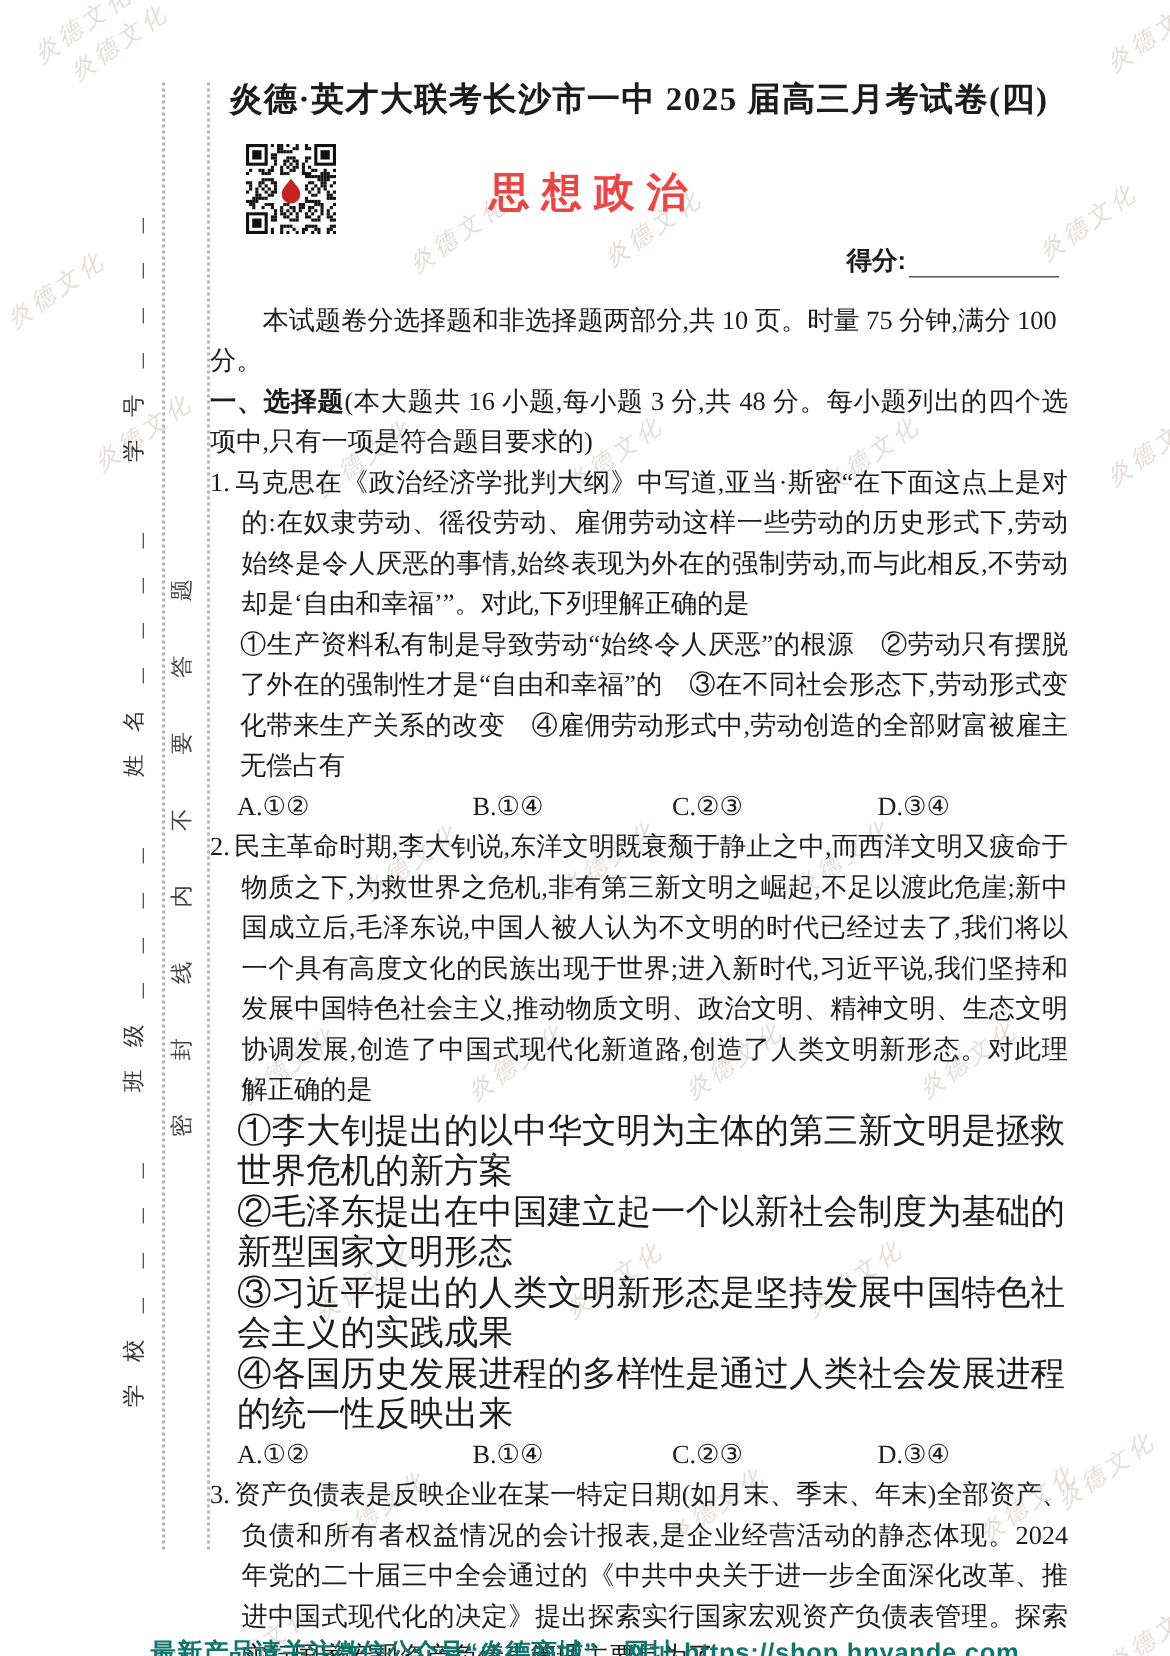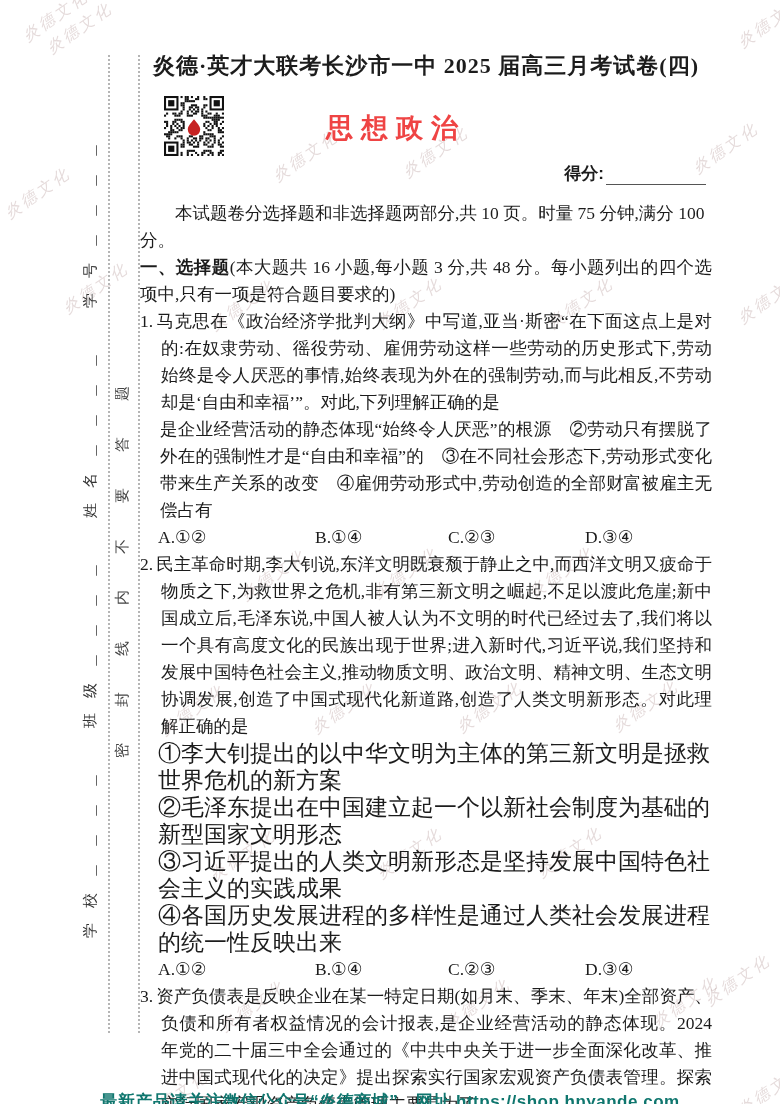--- a/index.html
+++ b/index.html
@@ -387,21 +387,21 @@
       <span>得分:</span><span class="score-line"></span>
     </div>
   </div>
 
   <p class="intro">本试题卷分选择题和非选择题两部分,共 10 页。时量 75 分钟,满分 100 分。</p>
 
 
   <p class="block instr"><span class="bold">一、选择题</span><span>(本大题共 16 小题,每小题 3 分,共 48 分。每小题列出的四个选项中,只有一项是符合题目要求的)</span></p>
 
   <p class="block q-stem"><span class="q-num">1.</span><span>马克思在《政治经济学批判大纲》中写道,亚当·斯密“在下面这点上是对的:在奴隶劳动、徭役劳动、雇佣劳动这样一些劳动的历史形式下,劳动始终是令人厌恶的事情,始终表现为外在的强制劳动,而与此相反,不劳动却是‘自由和幸福’”。对此,下列理解正确的是</span></p>
-  <p class="block opt-inline">是企业经营活动的静态体现“始终令人厌恶”的根源　②劳动只有摆脱了外在的强制性才是“自由和幸福”的　③在不同社会形态下,劳动形式变化带来生产关系的改变　④雇佣劳动形式中,劳动创造的全部财富被雇主无偿占有</p>
+  <p class="block opt-inline">①生产资料私有制是导致劳动“始终令人厌恶”的根源　②劳动只有摆脱了外在的强制性才是“自由和幸福”的　③在不同社会形态下,劳动形式变化带来生产关系的改变　④雇佣劳动形式中,劳动创造的全部财富被雇主无偿占有</p>
   <div class="choice-row">
     <span class="c0">A.①②</span>
     <span class="c1">B.①④</span>
     <span class="c2">C.②③</span>
     <span class="c3">D.③④</span>
   </div>
 
   <p class="block q-stem"><span class="q-num">2.</span><span>民主革命时期,李大钊说,东洋文明既衰颓于静止之中,而西洋文明又疲命于物质之下,为救世界之危机,非有第三新文明之崛起,不足以渡此危崖;新中国成立后,毛泽东说,中国人被人认为不文明的时代已经过去了,我们将以一个具有高度文化的民族出现于世界;进入新时代,习近平说,我们坚持和发展中国特色社会主义,推动物质文明、政治文明、精神文明、生态文明协调发展,创造了中国式现代化新道路,创造了人类文明新形态。对此理解正确的是</span></p>
   <div class="opt-line">①李大钊提出的以中华文明为主体的第三新文明是拯救世界危机的新方案</div>
   <div class="opt-line">②毛泽东提出在中国建立起一个以新社会制度为基础的新型国家文明形态</div>

